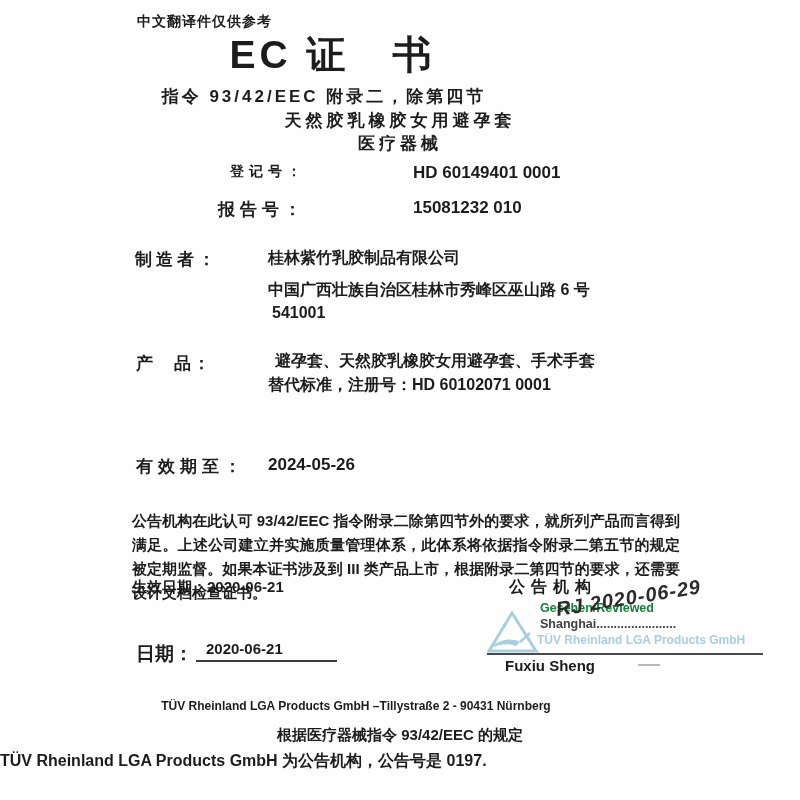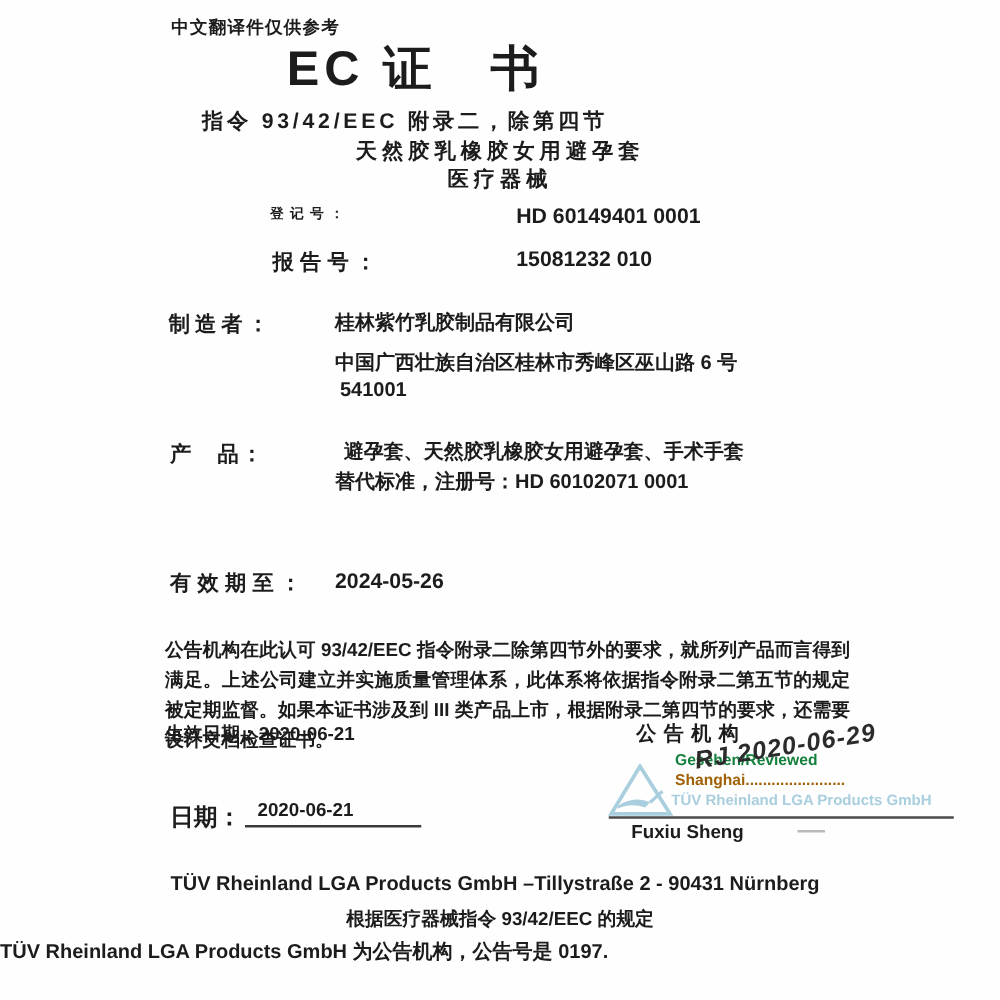--- a/index.html
+++ b/index.html
@@ -15,21 +15,21 @@
   .abs{position:absolute;}
   .b{font-weight:700;}
   
   .disclaimer{left:137px;top:13px;font-size:14px;letter-spacing:1px;}
   
   .title{left:0;top:28px;width:665px;text-align:center;font-size:39px;letter-spacing:4px;}
   .sub1{left:0;top:85px;width:648px;text-align:center;font-size:17px;letter-spacing:3px;}
   .sub2{left:0;top:109px;width:800px;text-align:center;font-size:17px;letter-spacing:4px;}
   .sub3{left:0;top:132px;width:800px;text-align:center;font-size:17px;letter-spacing:4px;}
   
-  .reg-label{left:216px;top:163px;font-size:11px;letter-spacing:5px;}
+  .reg-label{left:230px;top:163px;font-size:14px;letter-spacing:5px;}
   .reg-value{left:413px;top:163px;font-size:17px;}
   .rep-label{left:218px;top:198px;font-size:17px;letter-spacing:5px;}
   .rep-value{left:413px;top:198px;font-size:17px;}
   
   .mfr-label{left:135px;top:248px;font-size:17px;letter-spacing:4px;}
   .mfr-name{left:268px;top:248px;font-size:16px;}
   .mfr-addr{left:268px;top:280px;font-size:16px;}
   .mfr-zip{left:272px;top:304px;font-size:16px;}
   
   .prod-label{left:136px;top:352px;font-size:17px;letter-spacing:2px;}
@@ -55,21 +55,21 @@
   .handwriting{
     left:558px;top:598px;width:160px;
     font-size:20px;font-style:italic;font-weight:700;color:#2b2b2b;
     transform:rotate(-9deg);transform-origin:left bottom;
     white-space:nowrap;letter-spacing:1px;
   }
   .sig-line{left:487px;top:653px;width:276px;height:0;border-top:2px solid #4a4a4a;}
   .signer{left:505px;top:657px;font-size:15px;}
   .gray-dash{left:638px;top:664px;width:22px;height:0;border-top:2px solid #b9b9b9;}
   
-  .f1{left:0;top:699px;width:712px;text-align:center;font-size:16px;margin-left:40px;}
+  .f1{left:0;top:699px;width:712px;text-align:center;font-size:12px;}
   .f2{left:0;top:726px;width:800px;text-align:center;font-size:15px;}
   .f3{left:0;top:751px;width:800px;font-size:16px;}
 </style>
 </head>
 <body>
 
 <div class="page">
 
   <div class="abs b disclaimer">中文翻译件仅供参考</div>
 
@@ -104,21 +104,21 @@
   <div class="abs b date-value">2020-06-21</div>
 
   <div class="abs stamp-tri">
     <svg width="62" height="48" viewBox="0 0 62 48">
       <path d="M26 2 L50 40 L3 40 Z" fill="none" stroke="#a9cede" stroke-width="3"></path>
       <path d="M8 34 C16 28 26 27 34 31 L30 35 C22 32 14 33 8 36 Z" fill="#a9cede" stroke="none"></path>
       <path d="M34 31 L44 22" stroke="#a9cede" stroke-width="2.5" fill="none"></path>
     </svg>
   </div>
   <div class="abs stamp-text stamp-l1" style="color:#15803d;">Gesehen/Reviewed</div>
-  <div class="abs stamp-text stamp-l2" style="color:#a16207;">Shanghai.......................</div>
+  <div class="abs stamp-text stamp-l2" style="color:#404040;">Shanghai.......................</div>
   <div class="abs stamp-text stamp-l3" style="color:#a9cede;">TÜV Rheinland LGA Products GmbH</div>
   <div class="abs handwriting">RJ  2020-06-29</div>
 
   <div class="abs sig-line"></div>
   <div class="abs b signer">Fuxiu Sheng</div>
   <div class="abs gray-dash"></div>
 
   <div class="abs b f1">TÜV Rheinland LGA Products GmbH –Tillystraße 2 -  90431 Nürnberg</div>
   <div class="abs b f2">根据医疗器械指令 93/42/EEC 的规定</div>
   <div class="abs b f3">TÜV Rheinland LGA Products GmbH 为公告机构，公告号是 0197.</div>

